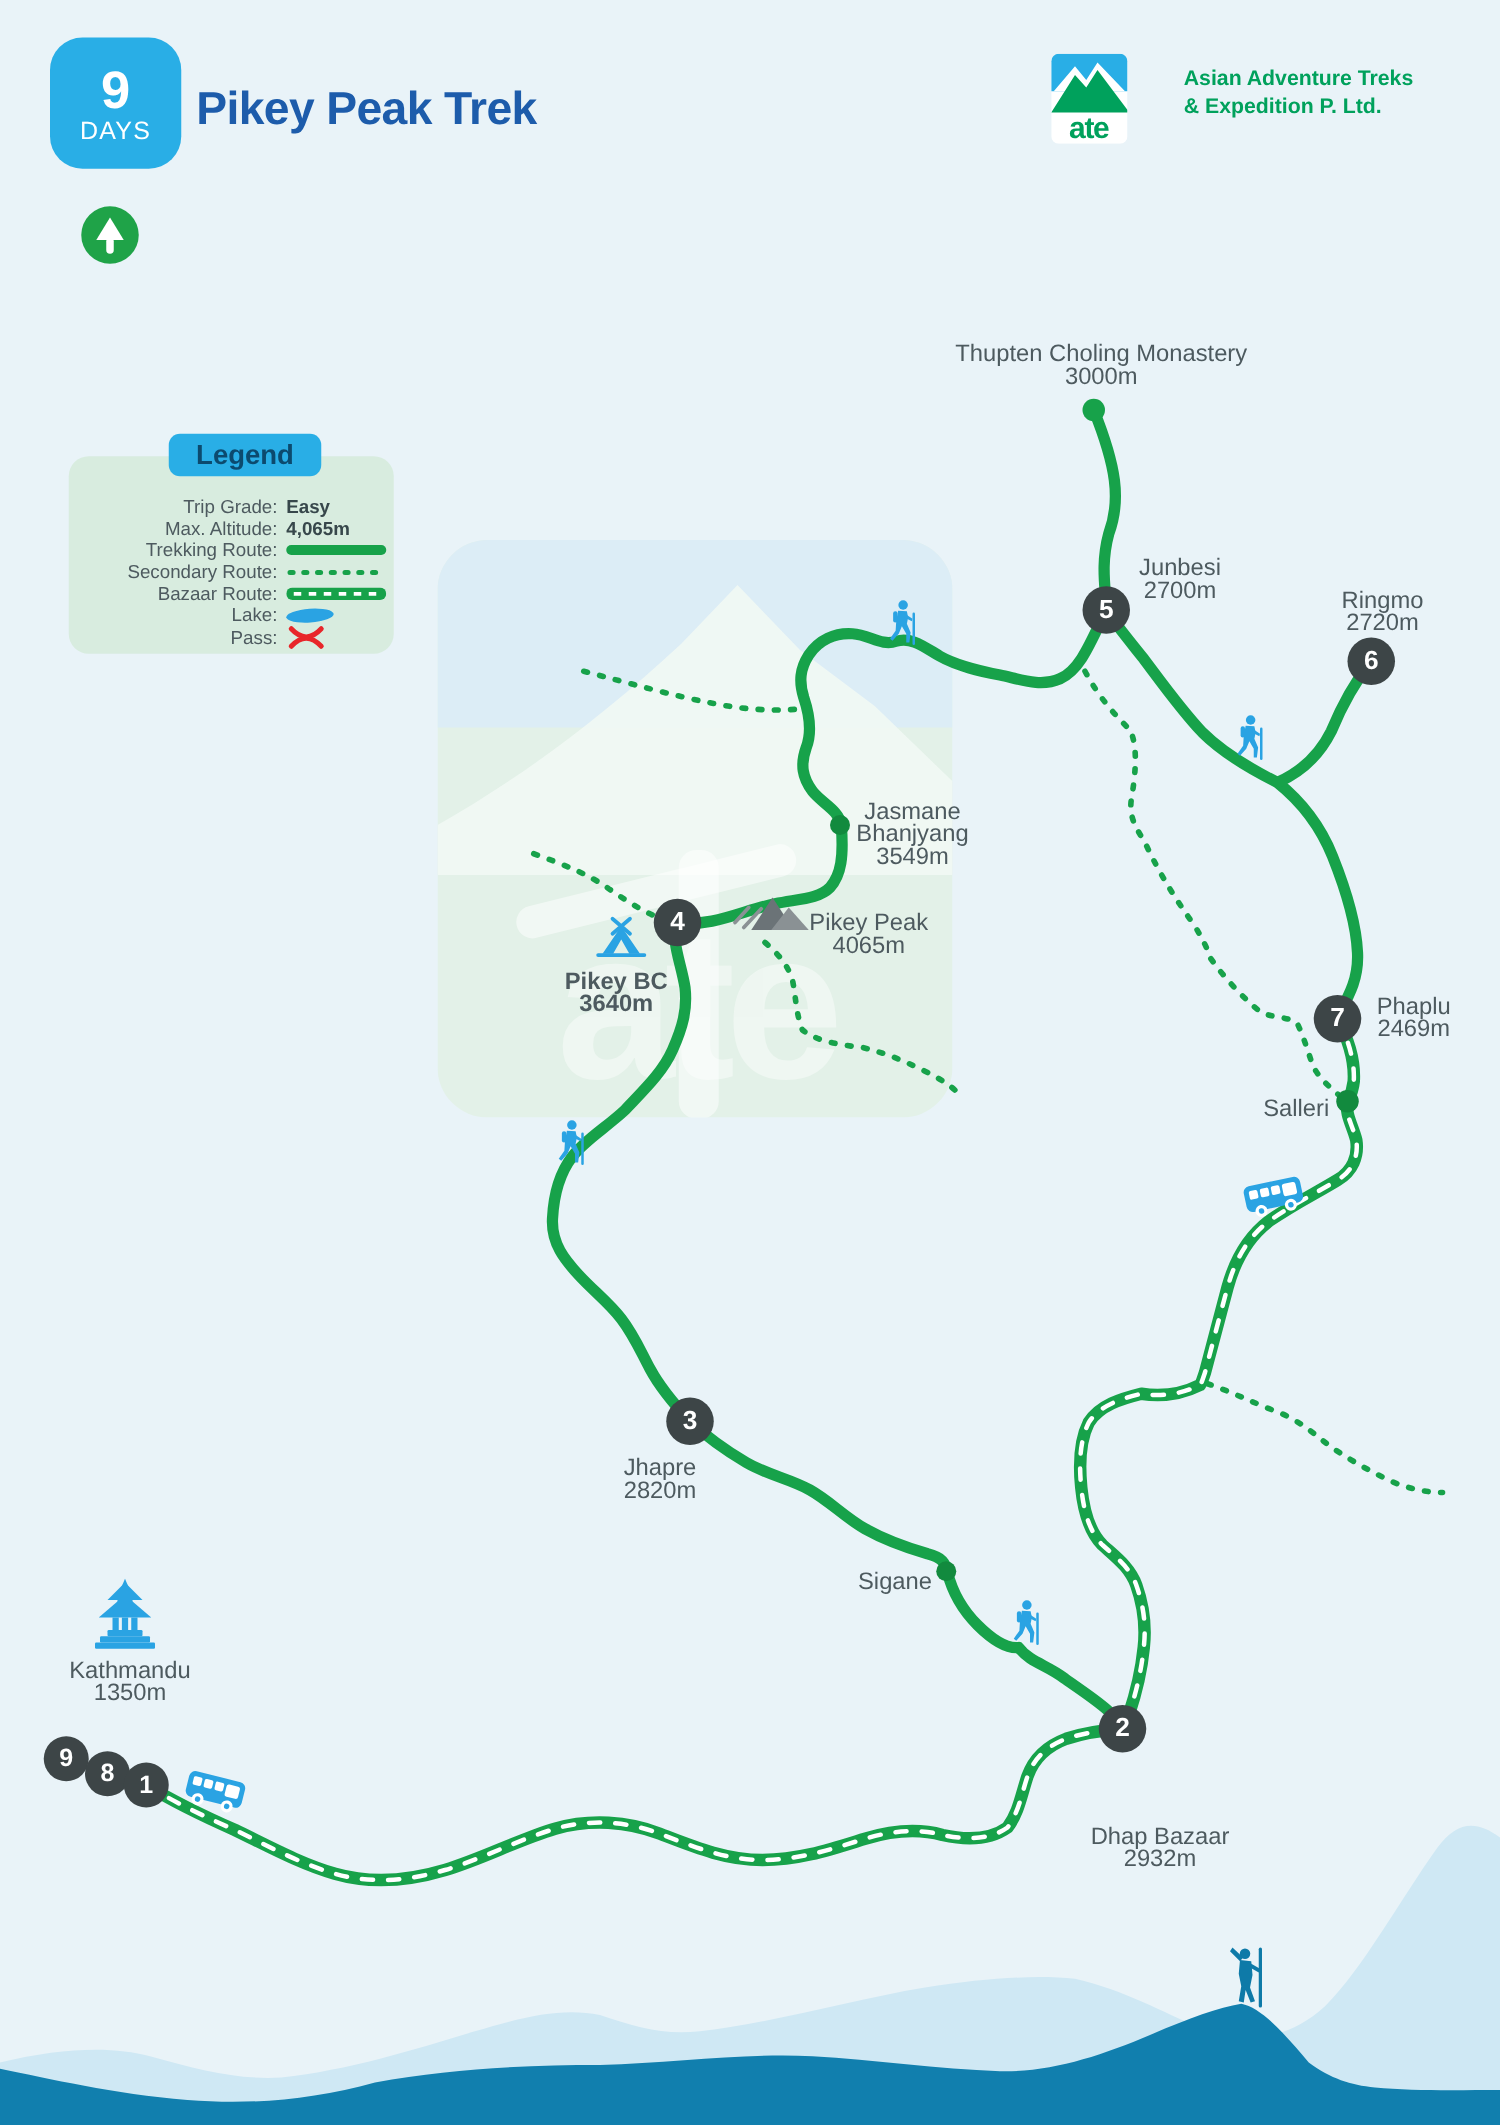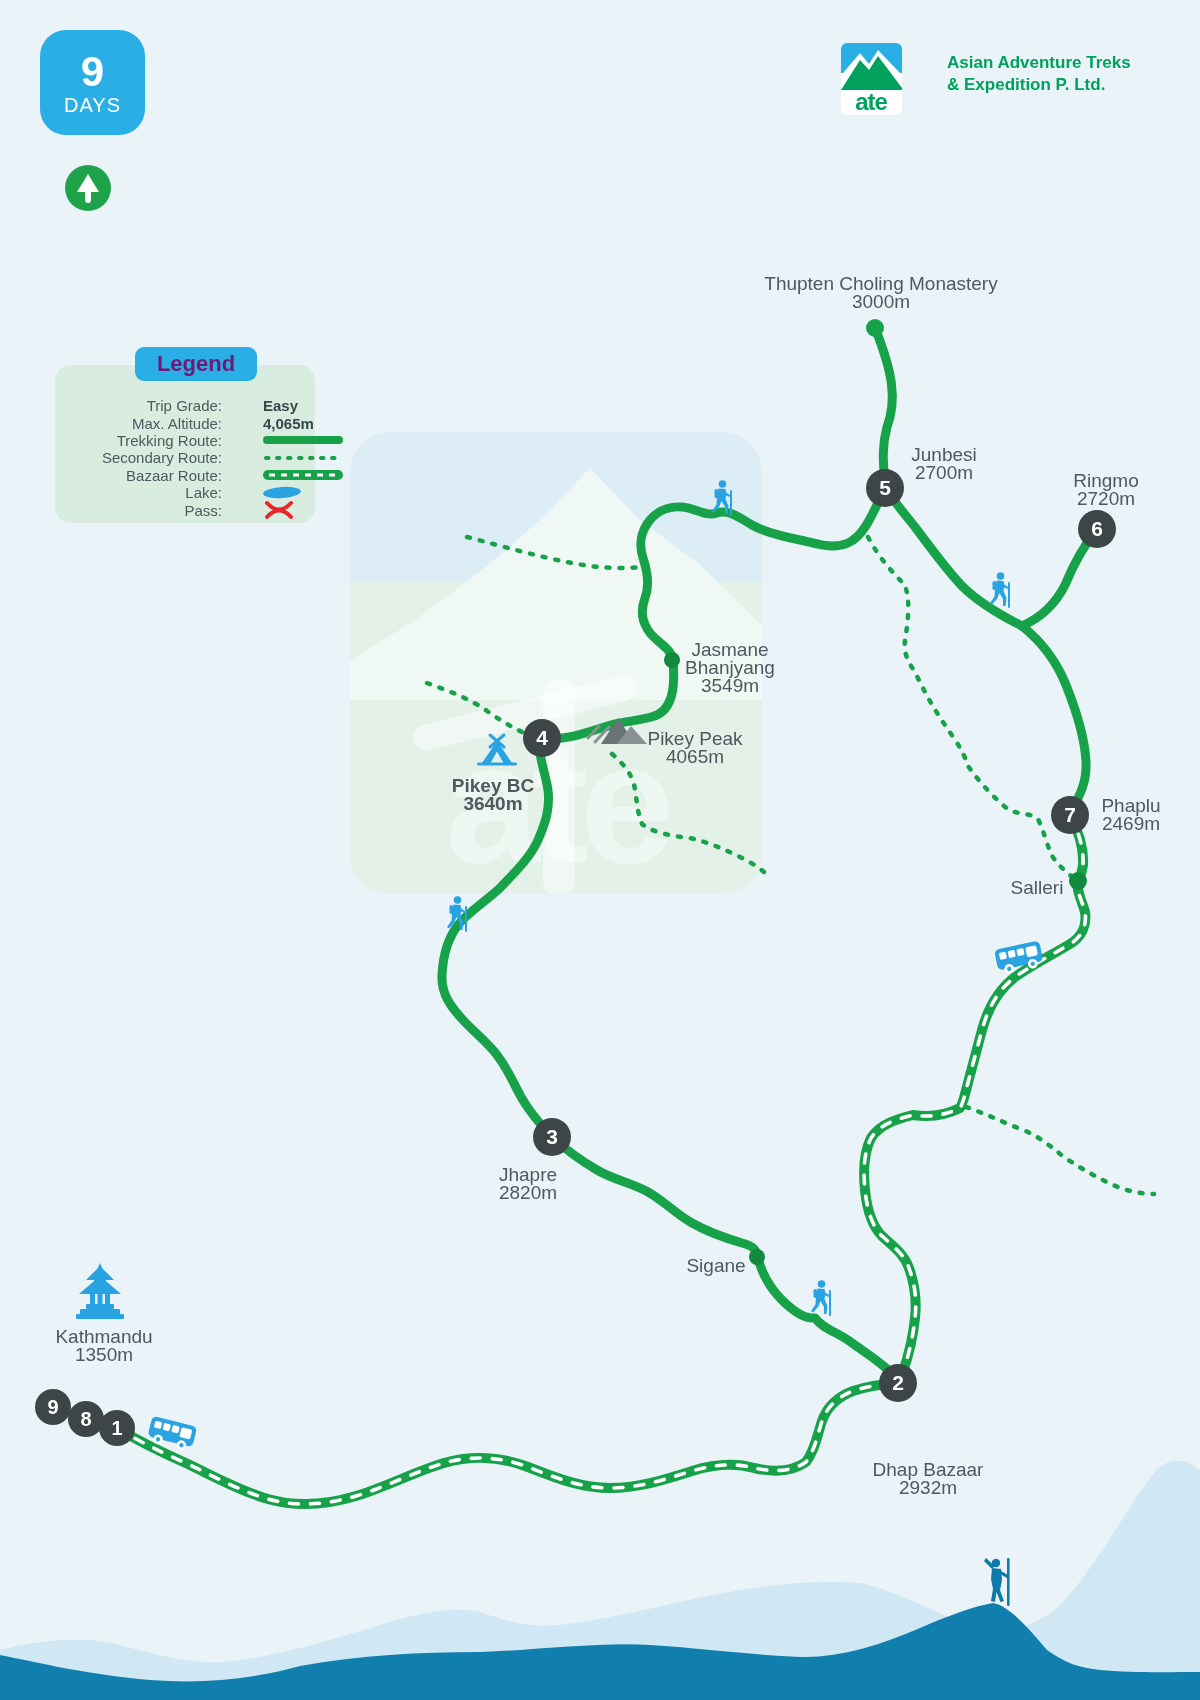--- a/index.html
+++ b/index.html
@@ -16,23 +16,23 @@
   .badge{left:40px;top:30px;width:105px;height:105px;border-radius:26px;background:var(--accent-blue);
          color:#fff;display:flex;flex-direction:column;align-items:center;justify-content:center;z-index:6;}
   .badge .num{font-size:42px;font-weight:bold;line-height:44px;}
   .badge .days{font-size:20px;letter-spacing:1px;line-height:22px;}
   .title{left:157px;top:66px;font-size:37px;font-weight:bold;color:var(--title-blue);letter-spacing:-0.5px;z-index:6;}
   .logo{left:841px;top:43px;z-index:6;}
   .company{left:915px;top:52px;color:var(--brand-green);font-weight:bold;font-size:17px;line-height:22px;z-index:6;margin-left:32px;}
   
   .legend-box{left:55px;top:365px;width:260px;height:158px;background:var(--legend-bg);border-radius:16px;z-index:5;}
   .legend-tab{left:135px;top:347px;width:122px;height:34px;background:var(--accent-blue);border-radius:9px;
-              color:#701a75;font-weight:bold;font-size:22px;display:flex;align-items:center;justify-content:center;z-index:6;}
+              color:#0c4a6e;font-weight:bold;font-size:22px;display:flex;align-items:center;justify-content:center;z-index:6;}
   .lg-rows{position:absolute;left:0;top:32px;width:100%;}
-  .lg-row{display:flex;align-items:center;height:17.4px;gap:34px;}
+  .lg-row{display:flex;align-items:center;height:17.4px;}
   .lg-label{width:167px;text-align:right;font-size:15px;color:var(--label-gray);font-weight:500;flex:none;}
   .lg-value{margin-left:7px;font-size:15px;font-weight:bold;color:#37474b;display:flex;align-items:center;}
   .sample-trek{width:80px;height:8px;border-radius:4px;background:var(--route-green);}
   .sample-lake{width:38px;height:11px;border-radius:50%;background:var(--lake-blue);transform:rotate(-4deg);}
   
   .lbl{transform:translateX(-50%);text-align:center;color:var(--label-gray);font-size:19px;font-weight:500;
        line-height:18px;z-index:3;white-space:nowrap;}
   .lbl.wrap{white-space:normal;width:112px;}
   .lbl .alt{display:block;}
   
@@ -226,20 +226,21 @@
       <circle cx="0" cy="0" r="23" fill="#1fa348"></circle>
       <path d="M0,-14 L11,4 L-11,4 Z" fill="#fff"></path>
       <rect x="-3" y="2" width="6" height="13" rx="3" fill="#fff"></rect>
     </g>
   </svg>
 
   <div class="abs badge">
     <span class="num">9</span>
     <span class="days">DAYS</span>
   </div>
+  <div class="abs title">Pikey Peak Trek</div>
 
   <div class="abs logo">
     <svg width="61" height="72" viewBox="0 0 61 72">
       <defs>
           <clipPath id="lgclip">
             <rect width="61" height="72" rx="6"></rect>
           </clipPath>
         </defs>
       <g clip-path="url(#lgclip)">
         <rect width="61" height="72" fill="#ffffff"></rect>

